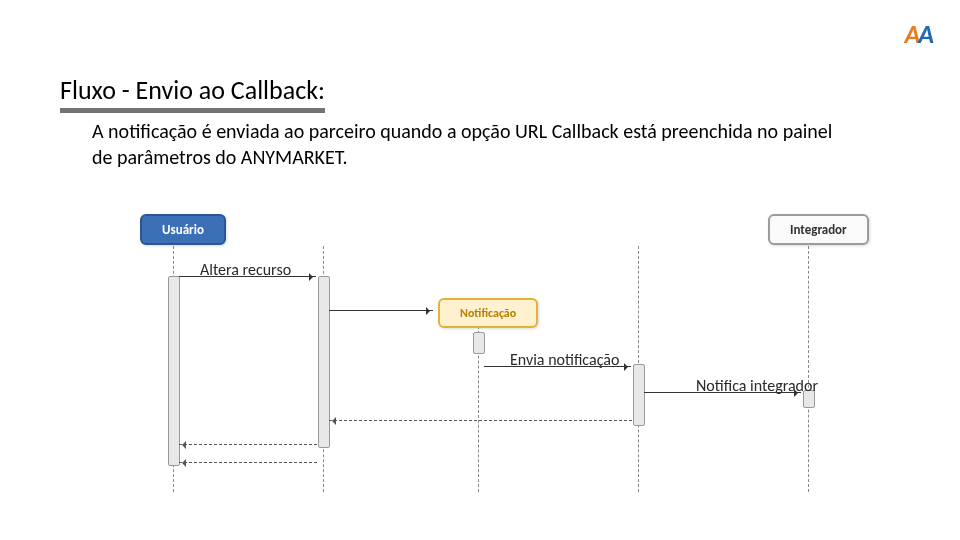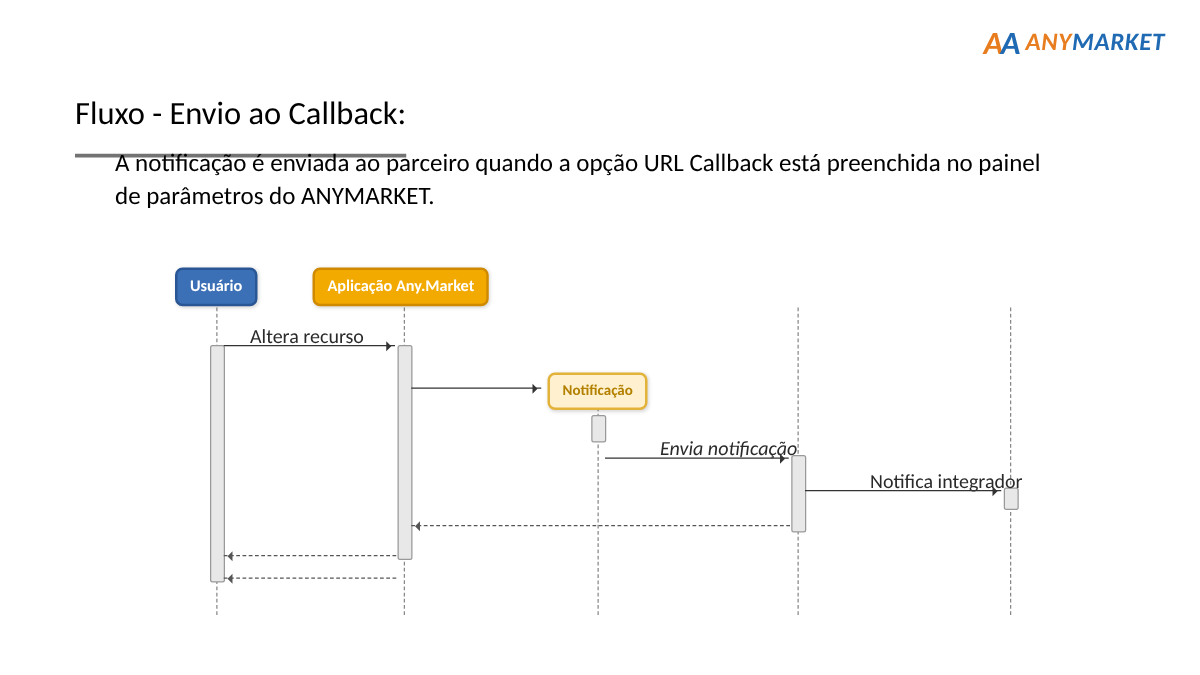--- a/index.html
+++ b/index.html
@@ -39,22 +39,22 @@
   .brand-word .any { color: #e87d1f; }
   .brand-word .market { color: #1f6ab3; }
 
   
   .title {
     position: absolute;
     top: 74px;
     left: 60px;
     font-size: 26px;
     color: #000;
-    border-bottom: 3px solid #737373;
-    padding-bottom: 17px;
+    border-bottom: 5px solid #737373;
+    padding-bottom: 2px;
   }
   .desc {
     position: absolute;
     top: 118px;
     left: 92px;
     right: 110px;
     font-size: 20px;
     line-height: 1.3;
     color: #000;
   }
@@ -67,21 +67,21 @@
     width: 760px;
     height: 300px;
   }
 
   .box {
     position: absolute;
     border: 2px solid;
     border-radius: 6px;
     font-weight: 700;
     font-size: 13px;
-    padding: 6px 10px;
+    padding: 6px 20px;
     white-space: nowrap;
     box-shadow: 1px 1px 3px rgba(0,0,0,.15);
   }
   .box.blue    { background:#3b6fb6; border-color:#2a5696; color:#fff; }
   .box.orange  { background:#f2a900; border-color:#cf8a00; color:#fff; }
   .box.yellow  { background:#fff1cf; border-color:#e3b238; color:#b38000; font-weight:600; font-size:12px; }
   .box.grey    { background:#fafafa; border-color:#9b9b9b; color:#333; }
 
   
   .life { position:absolute; top:40px; width:0; height:246px; border-left:1px dashed #888; }
@@ -106,52 +106,49 @@
   
   
 </style>
 </head>
 <body>
 
 <div class="brand">
   <span class="brand-mark">
     <span>A</span><span class="v">A</span>
   </span>
-  <span class="brand-word">
-    <span class="any">ANY</span><span class="market">MARKET</span>
-  </span>
 </div>
 
 <div class="title">Fluxo - Envio ao Callback:</div>
 <div class="desc">A notificação é enviada ao parceiro quando a opção URL Callback está preenchida no painel de parâmetros do ANYMARKET.</div>
 
 <div class="diagram">
 
   <div class="life" style="left:45px"></div>
   <div class="life" style="left:195px"></div>
   <div class="life" style="left:350px;top:120px;height:166px"></div>
   <div class="life" style="left:510px"></div>
   <div class="life" style="left:680px"></div>
 
   <div class="box blue" style="left:12px;  top:8px;">Usuário</div>
-  <div class="box orange" style="left:122px; top:8px;">Aplicação Any.Market</div>
+  <div class="box grey" style="left:640px; top:8px;">Integrador</div>
   <div class="box yellow" style="left:310px; top:92px;">Notificação</div>
 
   <div class="act" style="left:40px;  top:70px;  height:188px"></div>
   <div class="act" style="left:190px; top:70px;  height:170px"></div>
   <div class="act" style="left:345px; top:126px; height:20px"></div>
   <div class="act" style="left:505px; top:158px; height:60px"></div>
   <div class="act" style="left:675px; top:184px; height:16px"></div>
 
   <div class="msg" style="left:72px; top:54px;">Altera recurso</div>
   <div class="arrow-solid" style="left:51px; top:70px; width:137px;"></div>
 
   <div class="arrow-solid" style="left:201px; top:104px; width:104px;"></div>
 
-  <div class="msg" style="left:400px; top:144px;font-style:italic;">Envia notificação</div>
+  <div class="msg" style="left:382px; top:144px;">Envia notificação</div>
   <div class="arrow-solid" style="left:356px; top:160px; width:147px;"></div>
 
   <div class="msg" style="left:552px; top:170px;padding-left:16px;">Notifica integrador</div>
   <div class="arrow-solid" style="left:516px; top:186px; width:157px;"></div>
 
   <div class="arrow-dash" style="left:201px; top:214px; width:303px;"></div>
   <div class="arrow-dash" style="left:51px;  top:238px; width:138px;"></div>
   <div class="arrow-dash" style="left:51px;  top:256px; width:138px;"></div>
 </div>
 

